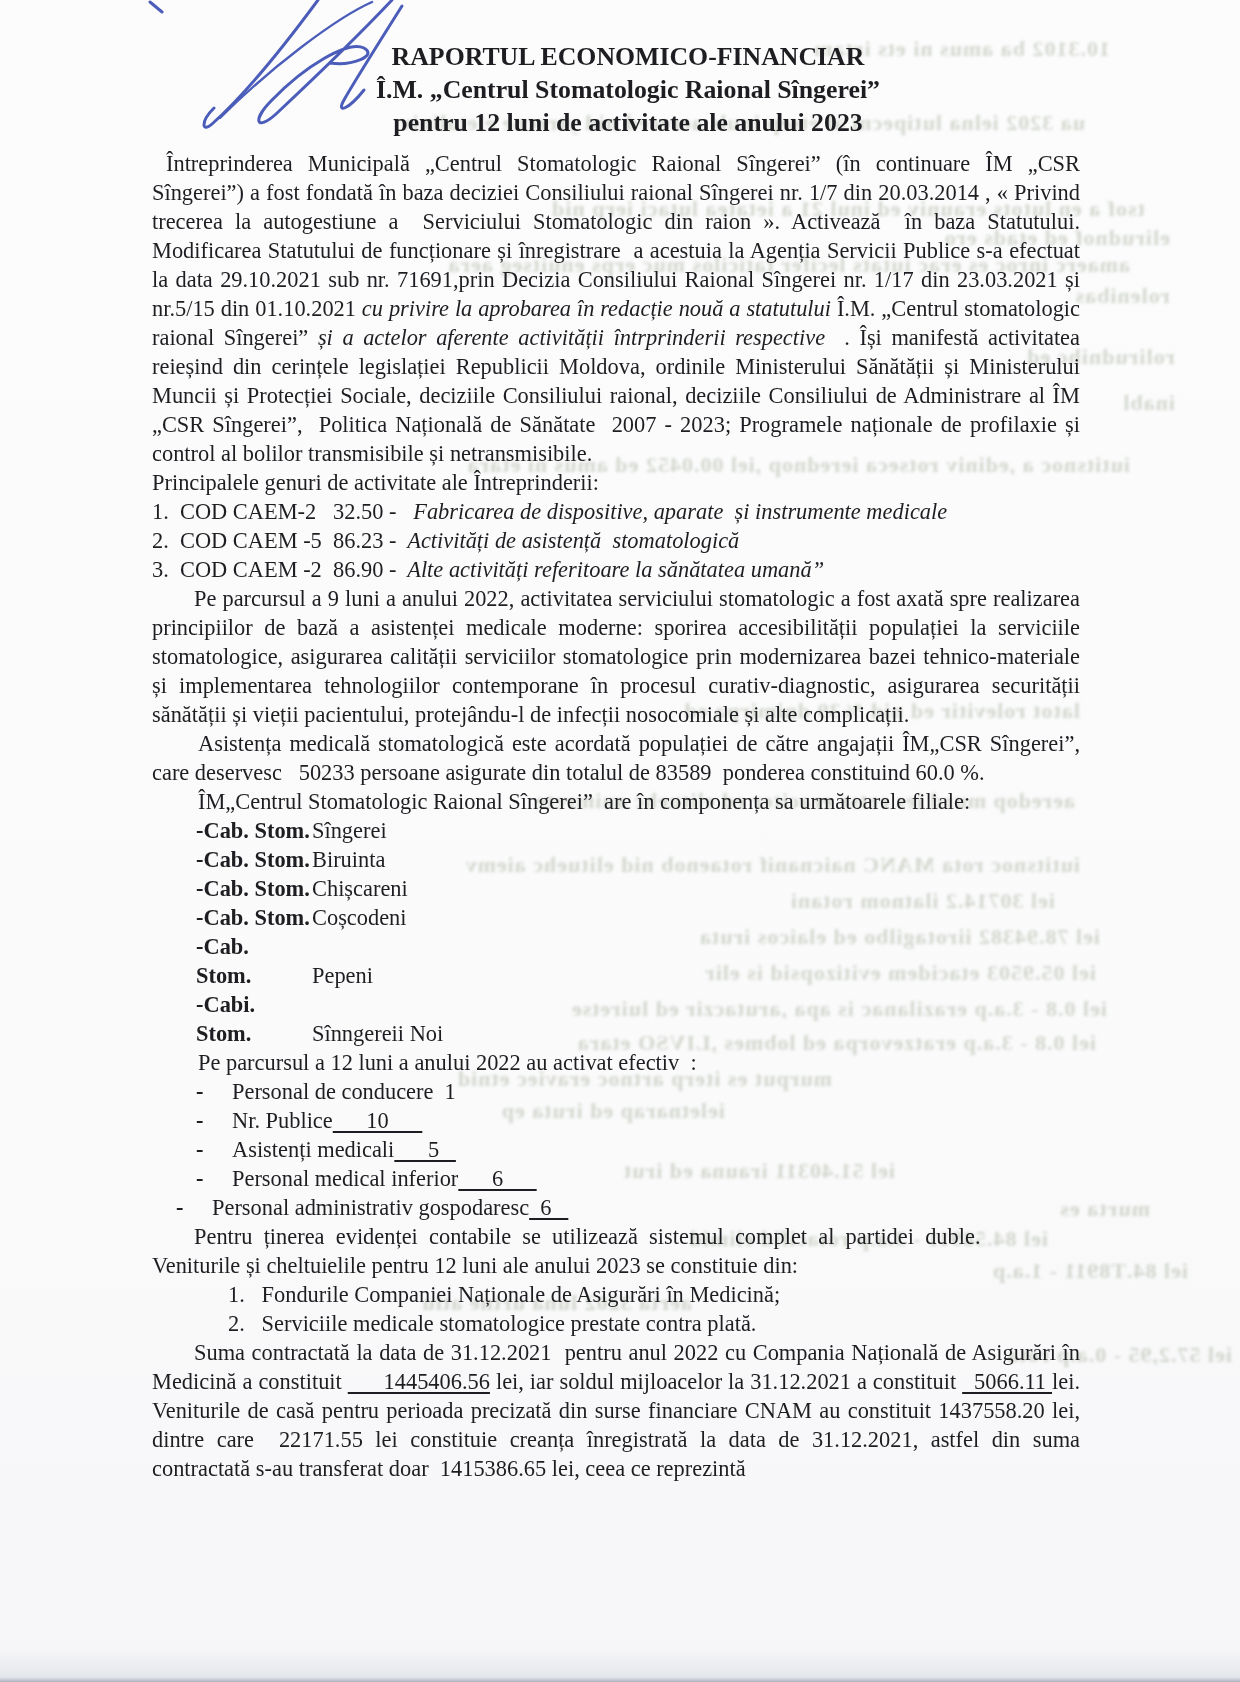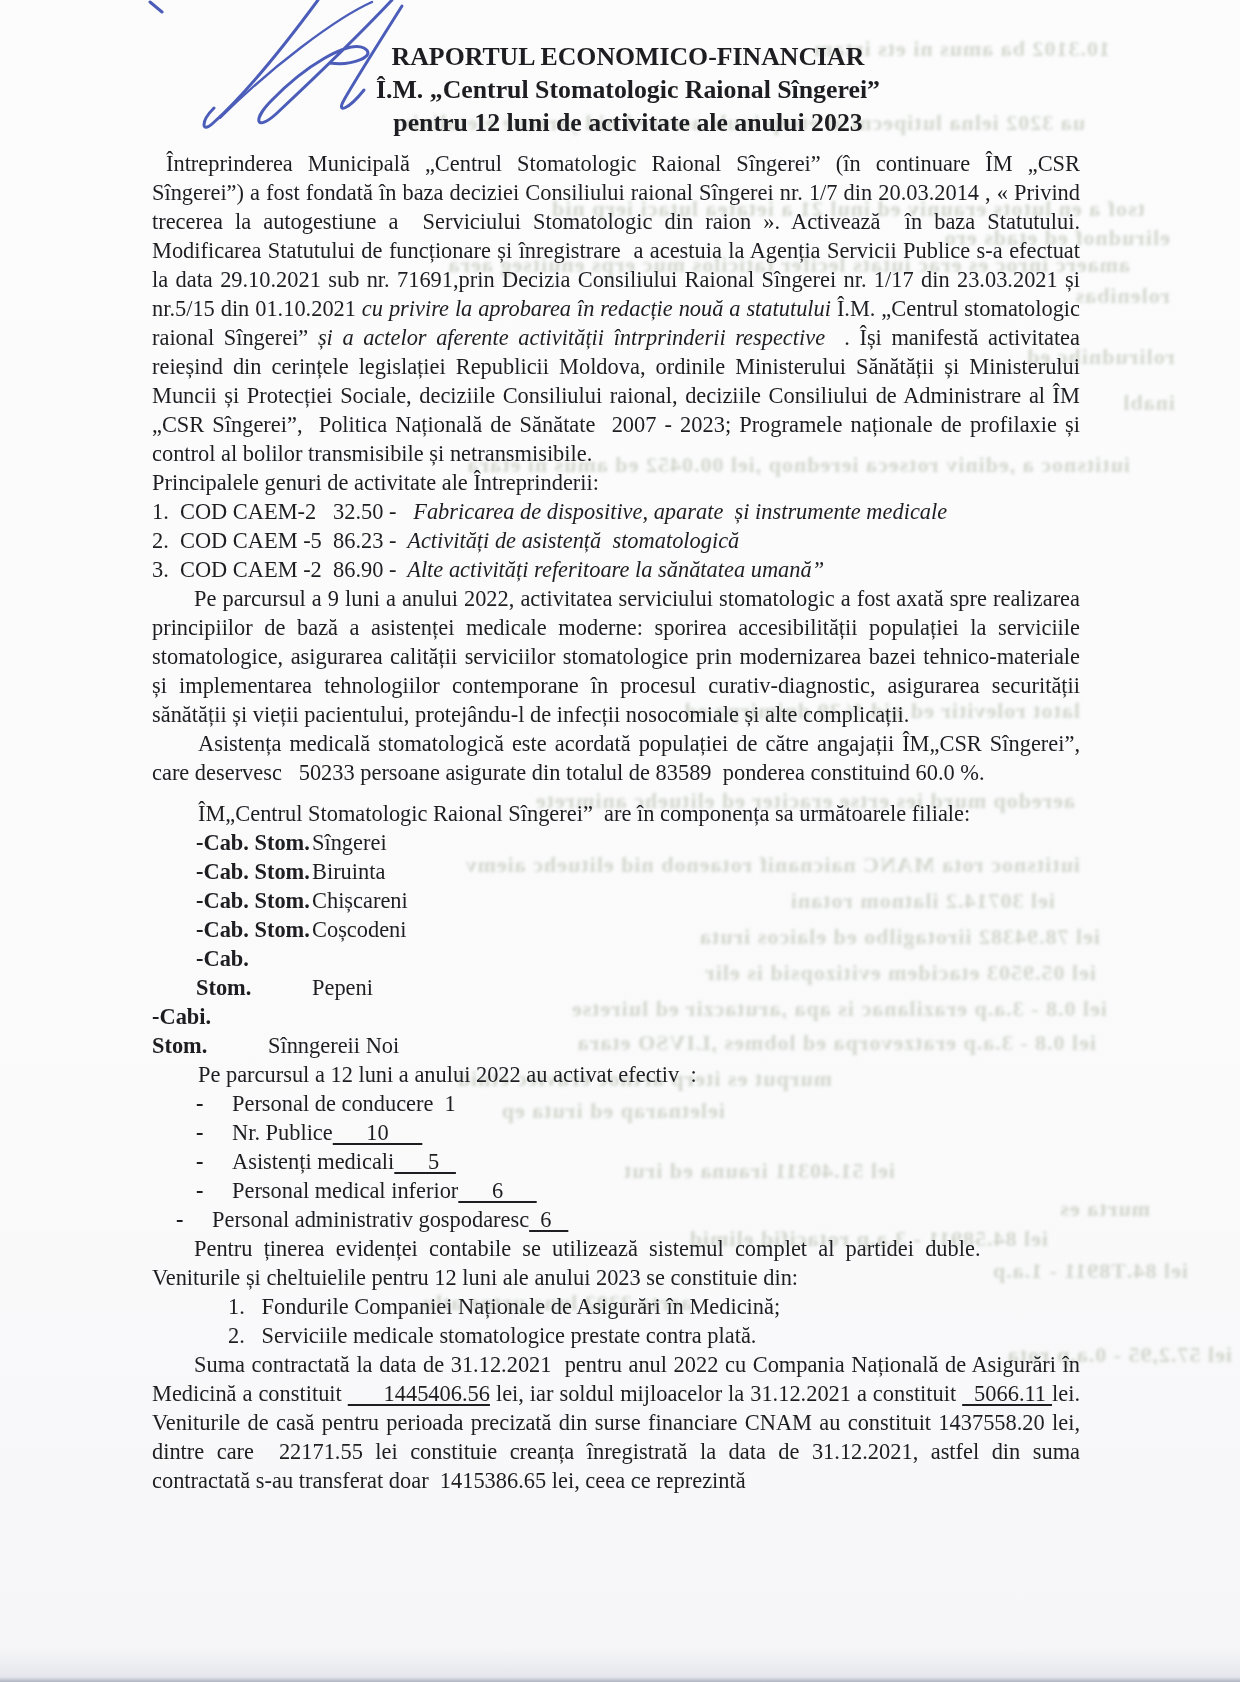--- a/index.html
+++ b/index.html
@@ -84,27 +84,27 @@
       <p class="title">RAPORTUL ECONOMICO-FINANCIAR</p>
       <p class="title">Î.M. „Centrul Stomatologic Raional Sîngerei”</p>
       <p class="title">pentru 12 luni de activitate ale anului 2023</p>
       <p class="body" style="text-indent: 14px; margin-top: 10px;"><span>Întreprinderea Municipală „Centrul Stomatologic Raional Sîngerei” (în continuare ÎM „CSR Sîngerei”) a fost fondată în baza deciziei Consiliului raional Sîngerei nr. 1/7 din 20.03.2014 , « Privind  trecerea la autogestiune a  Serviciului Stomatologic din raion ». Activează  în baza Statutului.    Modificarea Statutului de funcționare și înregistrare  a acestuia la Agenția Servicii Publice s-a efectuat la data 29.10.2021 sub nr. 71691,prin Decizia Consiliului Raional Sîngerei nr. 1/17 din 23.03.2021 și nr.5/15 din 01.10.2021 </span><span class="i">cu privire la aprobarea în redacție nouă a statutului</span><span> Î.M. „Centrul stomatologic raional Sîngerei” </span><span class="i">și a actelor aferente activității întrprinderii respective</span><span>  . Își manifestă activitatea reieșind din cerințele legislației Republicii Moldova, ordinile Ministerului Sănătății și Ministerului Muncii și Protecției Sociale, deciziile Consiliului raional, deciziile Consiliului de Administrare al ÎM „CSR Sîngerei”,  Politica Națională de Sănătate  2007 - 2023; Programele naționale de profilaxie și control al bolilor transmisibile și netransmisibile.</span></p>
       <p class="body"><span>Principalele genuri de activitate ale Întreprinderii:</span></p>
       <p class="body"><span>1.  COD CAEM-2   </span><span class="b">32.50 - </span><span class="b i">  Fabricarea de dispositive, aparate  și instrumente medicale</span></p>
       <p class="body"><span>2.  COD CAEM -5  </span><span class="b">86.23 - </span><span class="b i"> Activități de asistență  stomatologică</span></p>
       <p class="body"><span>3.  COD CAEM -2  </span><span class="b">86.90 - </span><span class="b i"> Alte activități referitoare la sănătatea umană”</span></p>
       <p class="body" style="text-indent: 42px;"><span>Pe parcursul a 9 luni a anului 2022, activitatea serviciului stomatologic a fost axată spre realizarea principiilor de bază a asistenței medicale moderne: sporirea accesibilității populației la serviciile stomatologice, asigurarea calității serviciilor stomatologice prin modernizarea bazei tehnico-materiale și implementarea tehnologiilor contemporane în procesul curativ-diagnostic, asigurarea securității sănătății și vieții pacientului, protejându-l de infecții nosocomiale și alte complicații.</span></p>
       <p class="body" style="text-indent: 46px;"><span>Asistența medicală stomatologică este acordată populației de către angajații ÎM„CSR Sîngerei”,  care deservesc   50233 persoane asigurate din totalul de 83589  ponderea constituind 60.0 %.</span></p>
-      <p class="body" style="text-indent: 46px; margin-top: 12px;"><span>ÎM„Centrul Stomatologic Raional Sîngerei”  are în componența sa următoarele filiale:</span></p>
+      <p class="body" style="text-indent: 46px;"><span>ÎM„Centrul Stomatologic Raional Sîngerei”  are în componența sa următoarele filiale:</span></p>
       <p class="body" style="margin-left: 44px;"><span class="col" style="width: 116px;">-Cab. Stom.</span><span>Sîngerei</span></p>
       <p class="body" style="margin-left: 44px;"><span class="col" style="width: 116px;">-Cab. Stom.</span><span>Biruinta</span></p>
       <p class="body" style="margin-left: 44px;"><span class="col" style="width: 116px;">-Cab. Stom.</span><span>Chișcareni</span></p>
       <p class="body" style="margin-left: 44px;"><span class="col" style="width: 116px;">-Cab. Stom.</span><span>Coșcodeni</span></p>
       <p class="body" style="margin-left: 44px;"><span class="col" style="width: 116px;">-Cab.  Stom.</span><span>Pepeni</span></p>
-      <p class="body" style=""><span class="col" style="width: 116px;">-Cabi. Stom.</span><span>Sînngereii Noi</span></p>
+      <p class="body" style="margin-left: 44px;"><span class="col" style="width: 116px;">-Cabi. Stom.</span><span>Sînngereii Noi</span></p>
       <p class="body" style="margin-left: 46px;"><span>Pe parcursul a 12 luni a anului 2022 au activat efectiv  :</span></p>
       <p class="body" style="margin-left: 44px;"><span class="col" style="width: 36px;">-</span><span>Personal de conducere  1</span></p>
       <p class="body" style="margin-left: 44px;"><span class="col" style="width: 36px;">-</span><span>Nr. Publice</span><span class="u">      10      </span></p>
       <p class="body" style="margin-left: 44px;"><span class="col" style="width: 36px;">-</span><span>Asistenți medicali</span><span class="u">      5   </span></p>
       <p class="body" style="margin-left: 44px;"><span class="col" style="width: 36px;">-</span><span>Personal medical inferior</span><span class="u">      6      </span></p>
       <p class="body" style="margin-left: 24px;"><span class="col" style="width: 36px;">-</span><span>Personal administrativ gospodaresc</span><span class="u">  6   </span></p>
       <p class="body" style="text-indent: 42px;"><span>Pentru  ținerea  evidenței  contabile  se  utilizează  sistemul  complet  al  partidei  duble.</span><br><span>Veniturile și cheltuielile pentru 12 luni ale anului 2023 se constituie din:</span></p>
       <p class="body" style="margin-left: 76px; "><span>1.   Fondurile Companiei Naționale de Asigurări în Medicină;</span></p>
       <p class="body" style="margin-left: 76px;"><span>2.   Serviciile medicale stomatologice prestate contra plată.</span></p>
       <p class="body" style="text-indent: 42px;"><span>Suma contractată la data de 31.12.2021  pentru anul 2022 cu Compania Națională de Asigurări în Medicină a constituit </span><span class="u">      1445406.56</span><span> lei, iar soldul mijloacelor la 31.12.2021 a constituit </span><span class="u">  5066.11 </span><span>lei. Veniturile de casă pentru perioada precizată din surse financiare CNAM au constituit 1437558.20 lei, dintre care  22171.55 lei constituie creanța înregistrată la data de 31.12.2021, astfel din suma contractată s-au transferat doar  1415386.65 lei, ceea ce reprezintă</span></p>

